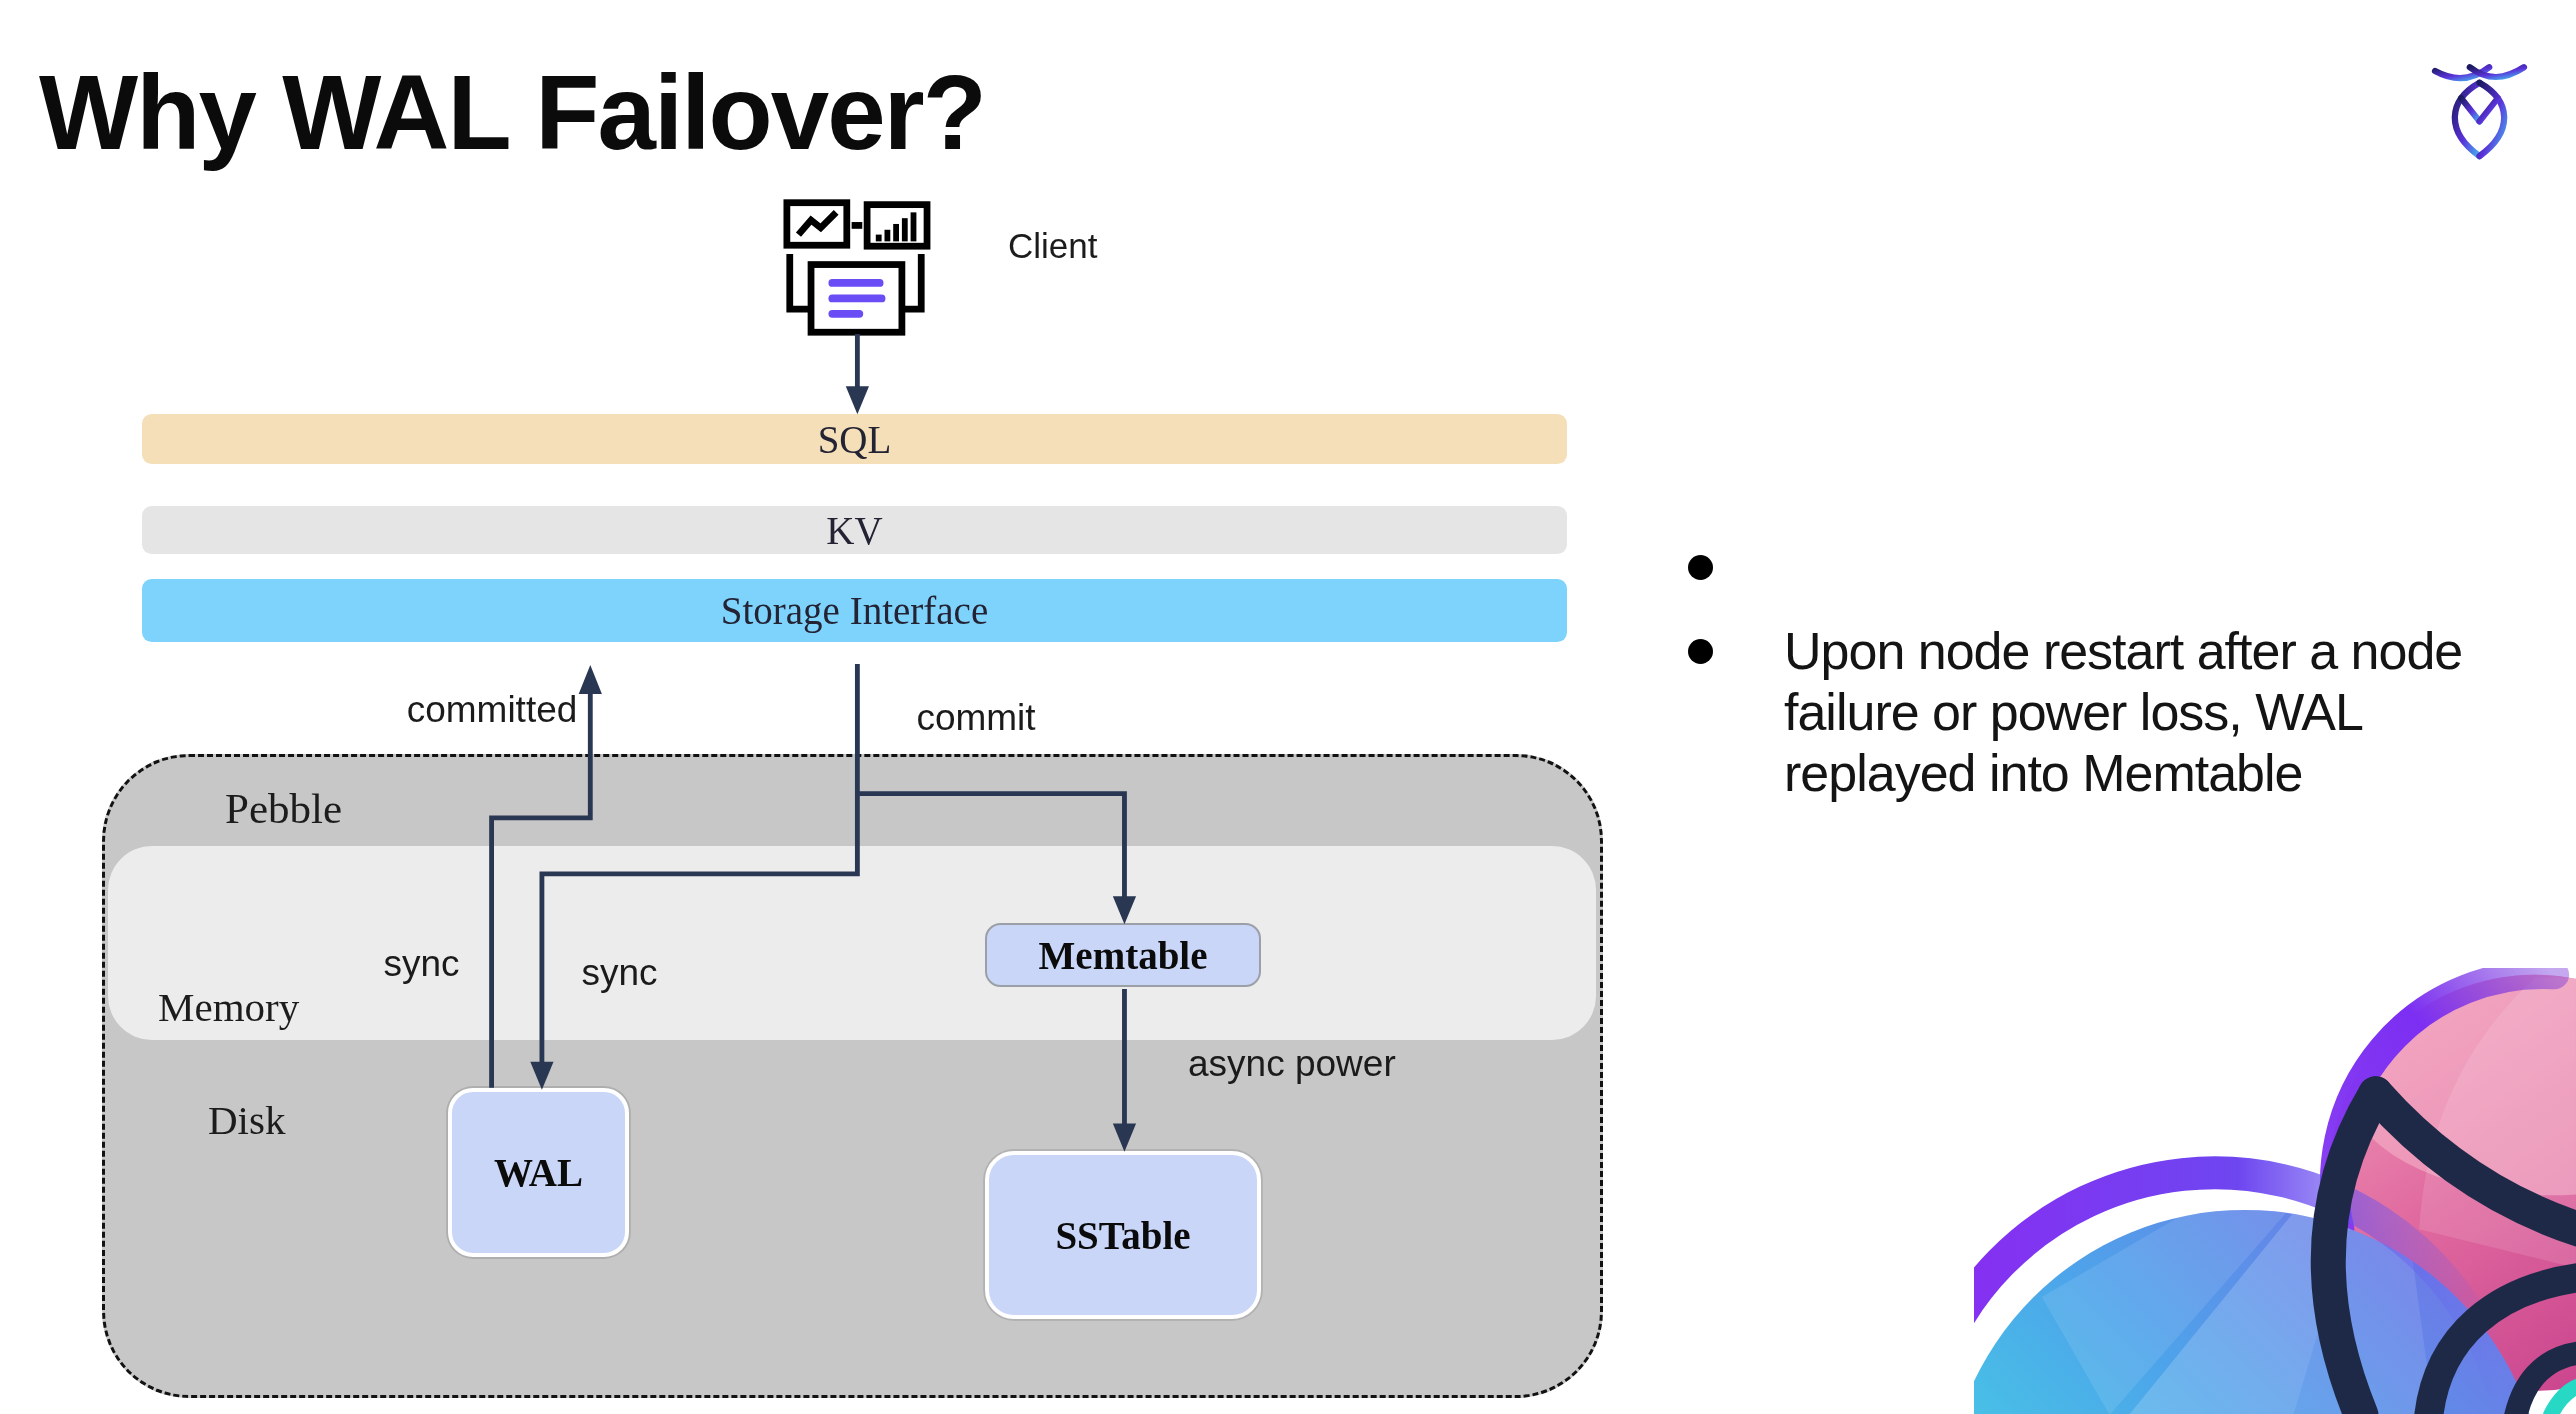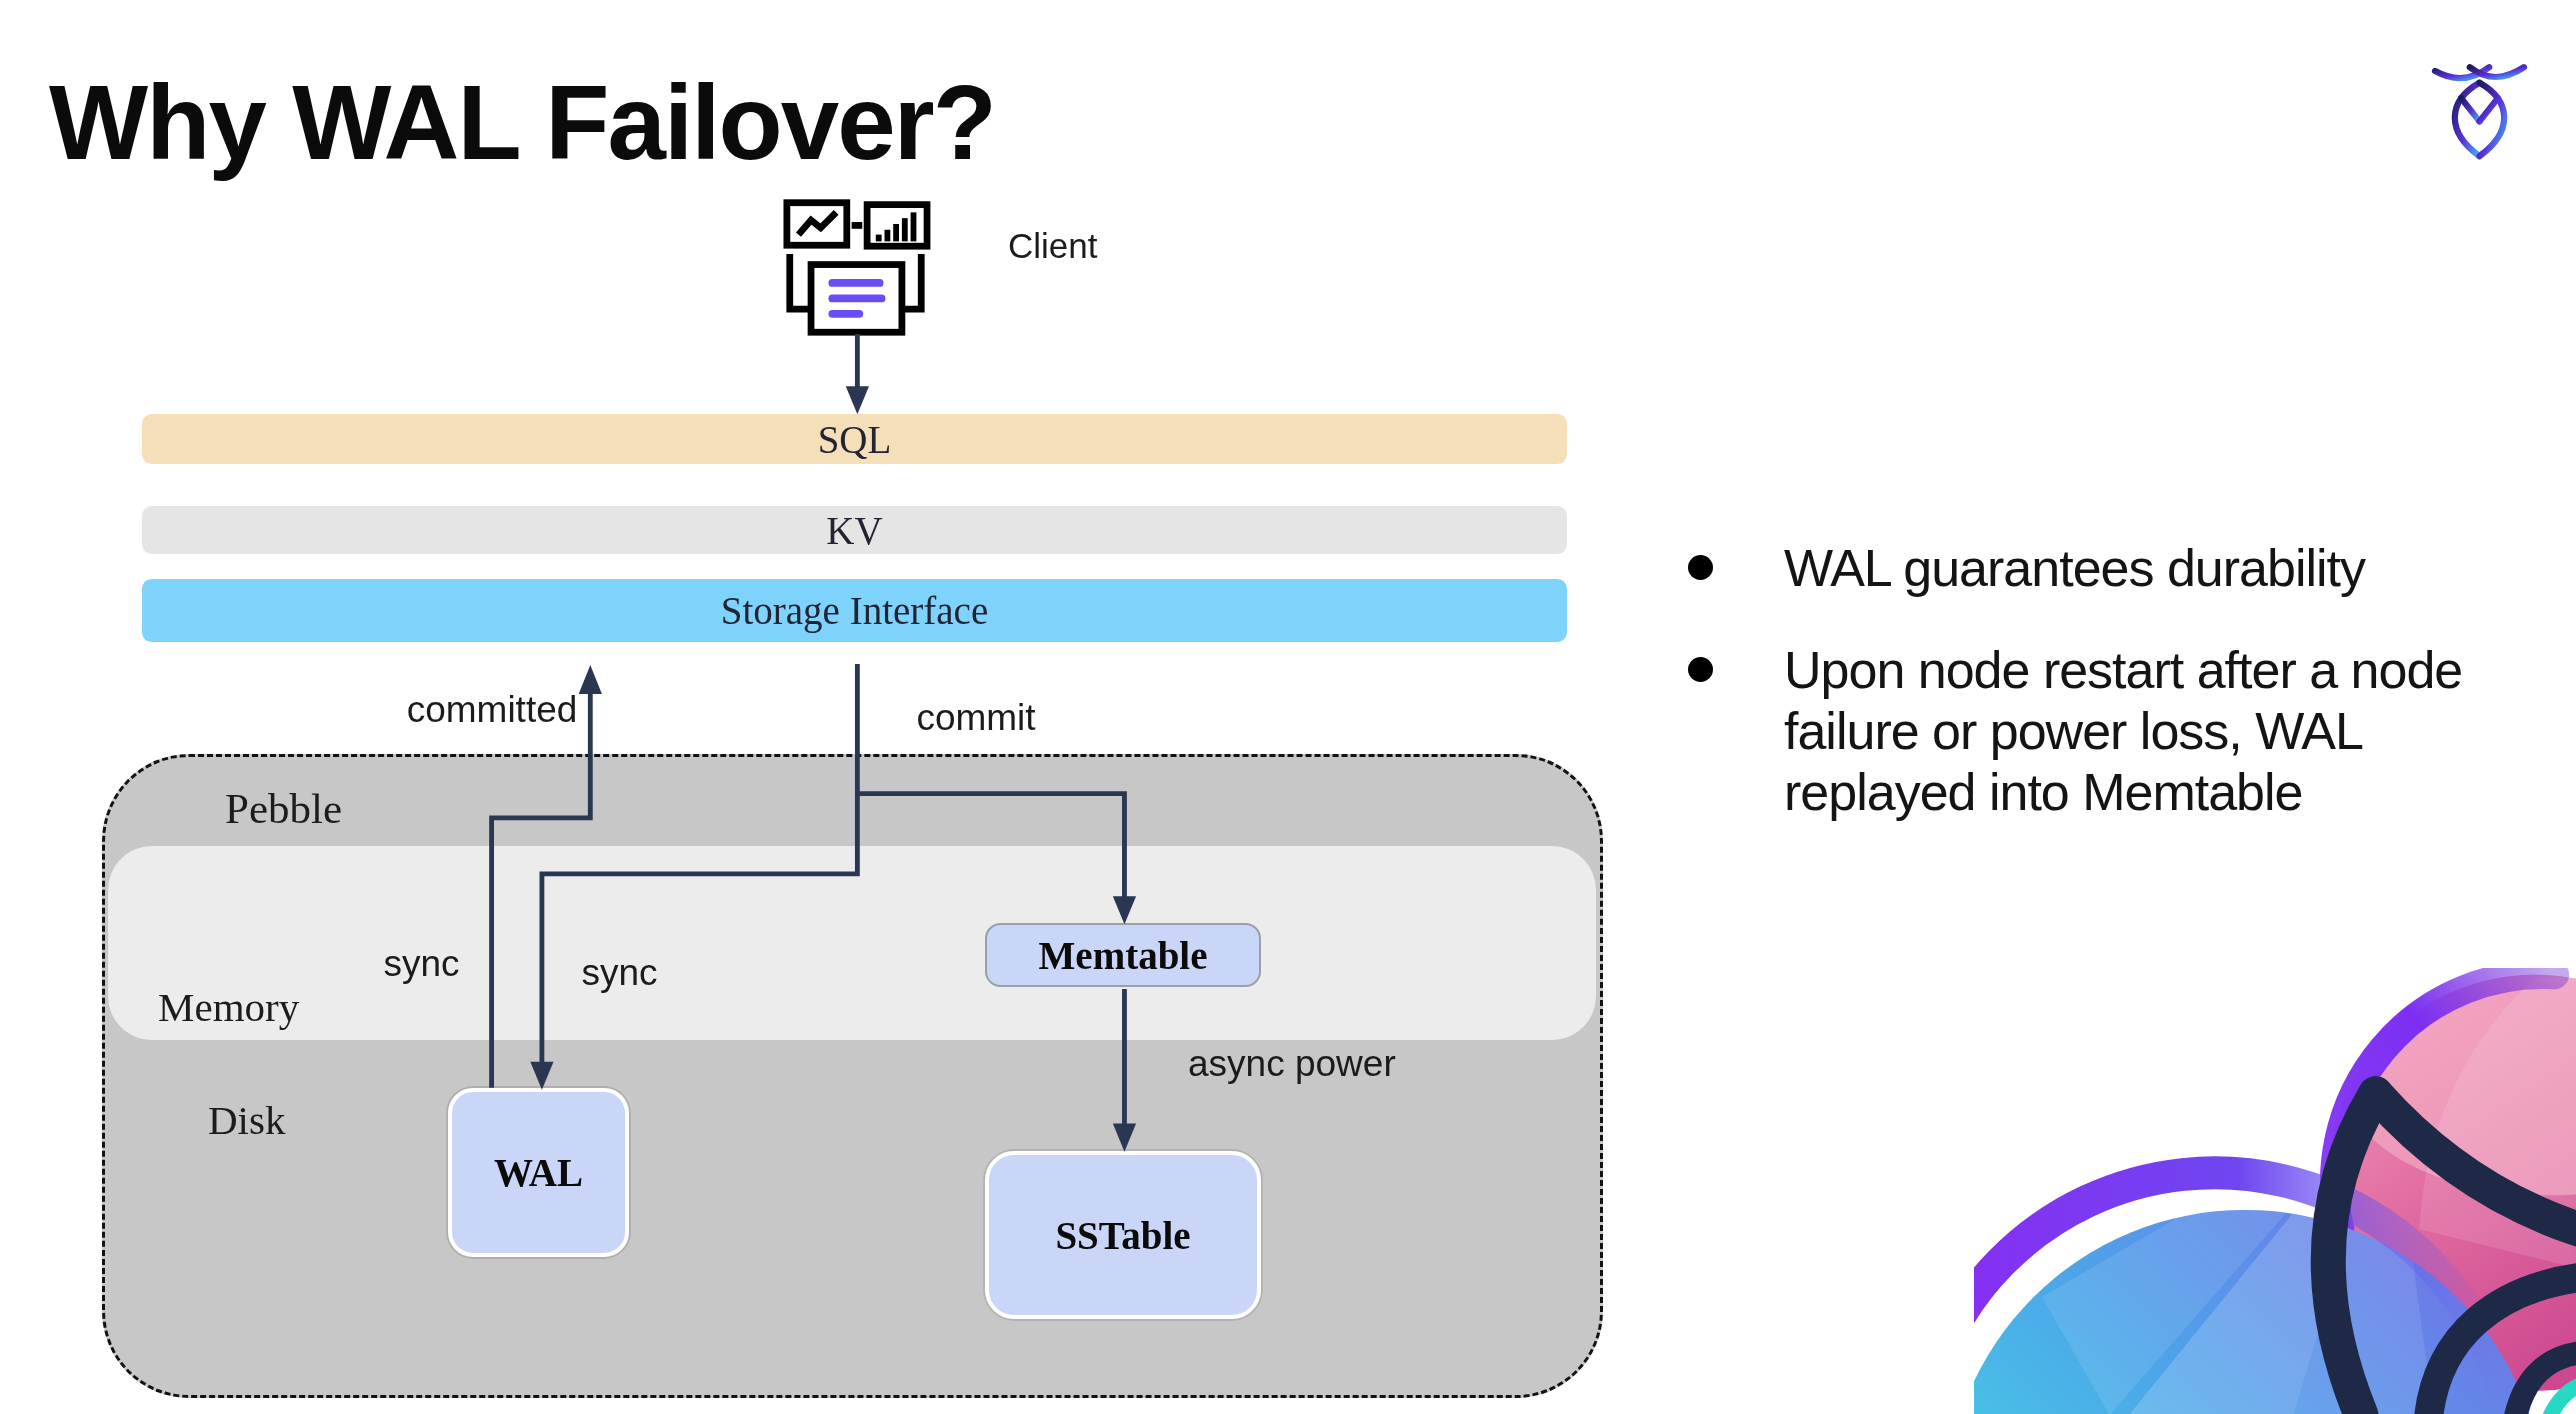--- a/index.html
+++ b/index.html
@@ -2,21 +2,21 @@
 <html><head>
 <meta charset="utf-8">
 <style>
   html,body{margin:0;padding:0;background:#888;}
   .slide{
     position:relative;width:2576px;height:1415px;background:#ffffff;
     overflow:hidden;font-family:"Liberation Sans","DejaVu Sans",sans-serif;
   }
   
   .title{
-    position:absolute;left:39px;top:58px;margin:10px;
+    position:absolute;left:39px;top:58px;margin:0;
     font-size:105px;font-weight:800;letter-spacing:-1.9px;color:#0b0b0b;line-height:1.05;
   }
   
   .logo{position:absolute;left:2431px;top:46px;width:97px;height:114px;}
   
   .client-icon{position:absolute;left:779px;top:194px;width:153px;height:145px;}
   .client-label{position:absolute;left:1008px;top:226px;font-size:35px;color:#1c1c1c;}
   
   .bar{
     position:absolute;left:142px;width:1425px;border-radius:9.7px;
@@ -183,21 +183,20 @@
 
   <div class="edge-label lbl-committed">committed</div>
   <div class="edge-label lbl-commit">commit</div>
   <div class="edge-label lbl-sync1">sync</div>
   <div class="edge-label lbl-sync2">sync</div>
   <div class="edge-label lbl-async">async power</div>
 
   <div class="bullets">
     <div class="bullet">
       <span class="bullet-dot"></span>
-      <span class="bullet-text">WAL guarantees durability</span>
     </div>
     <div class="bullet">
       <span class="bullet-dot"></span>
       <span class="bullet-text">Upon node restart after a node failure or power loss, WAL replayed into Memtable</span>
     </div>
   </div>
 
   <svg class="decoration" viewBox="0 0 622 462">
     <defs>
       <linearGradient id="gPink" x1="0" y1="0" x2="0.7" y2="1">

